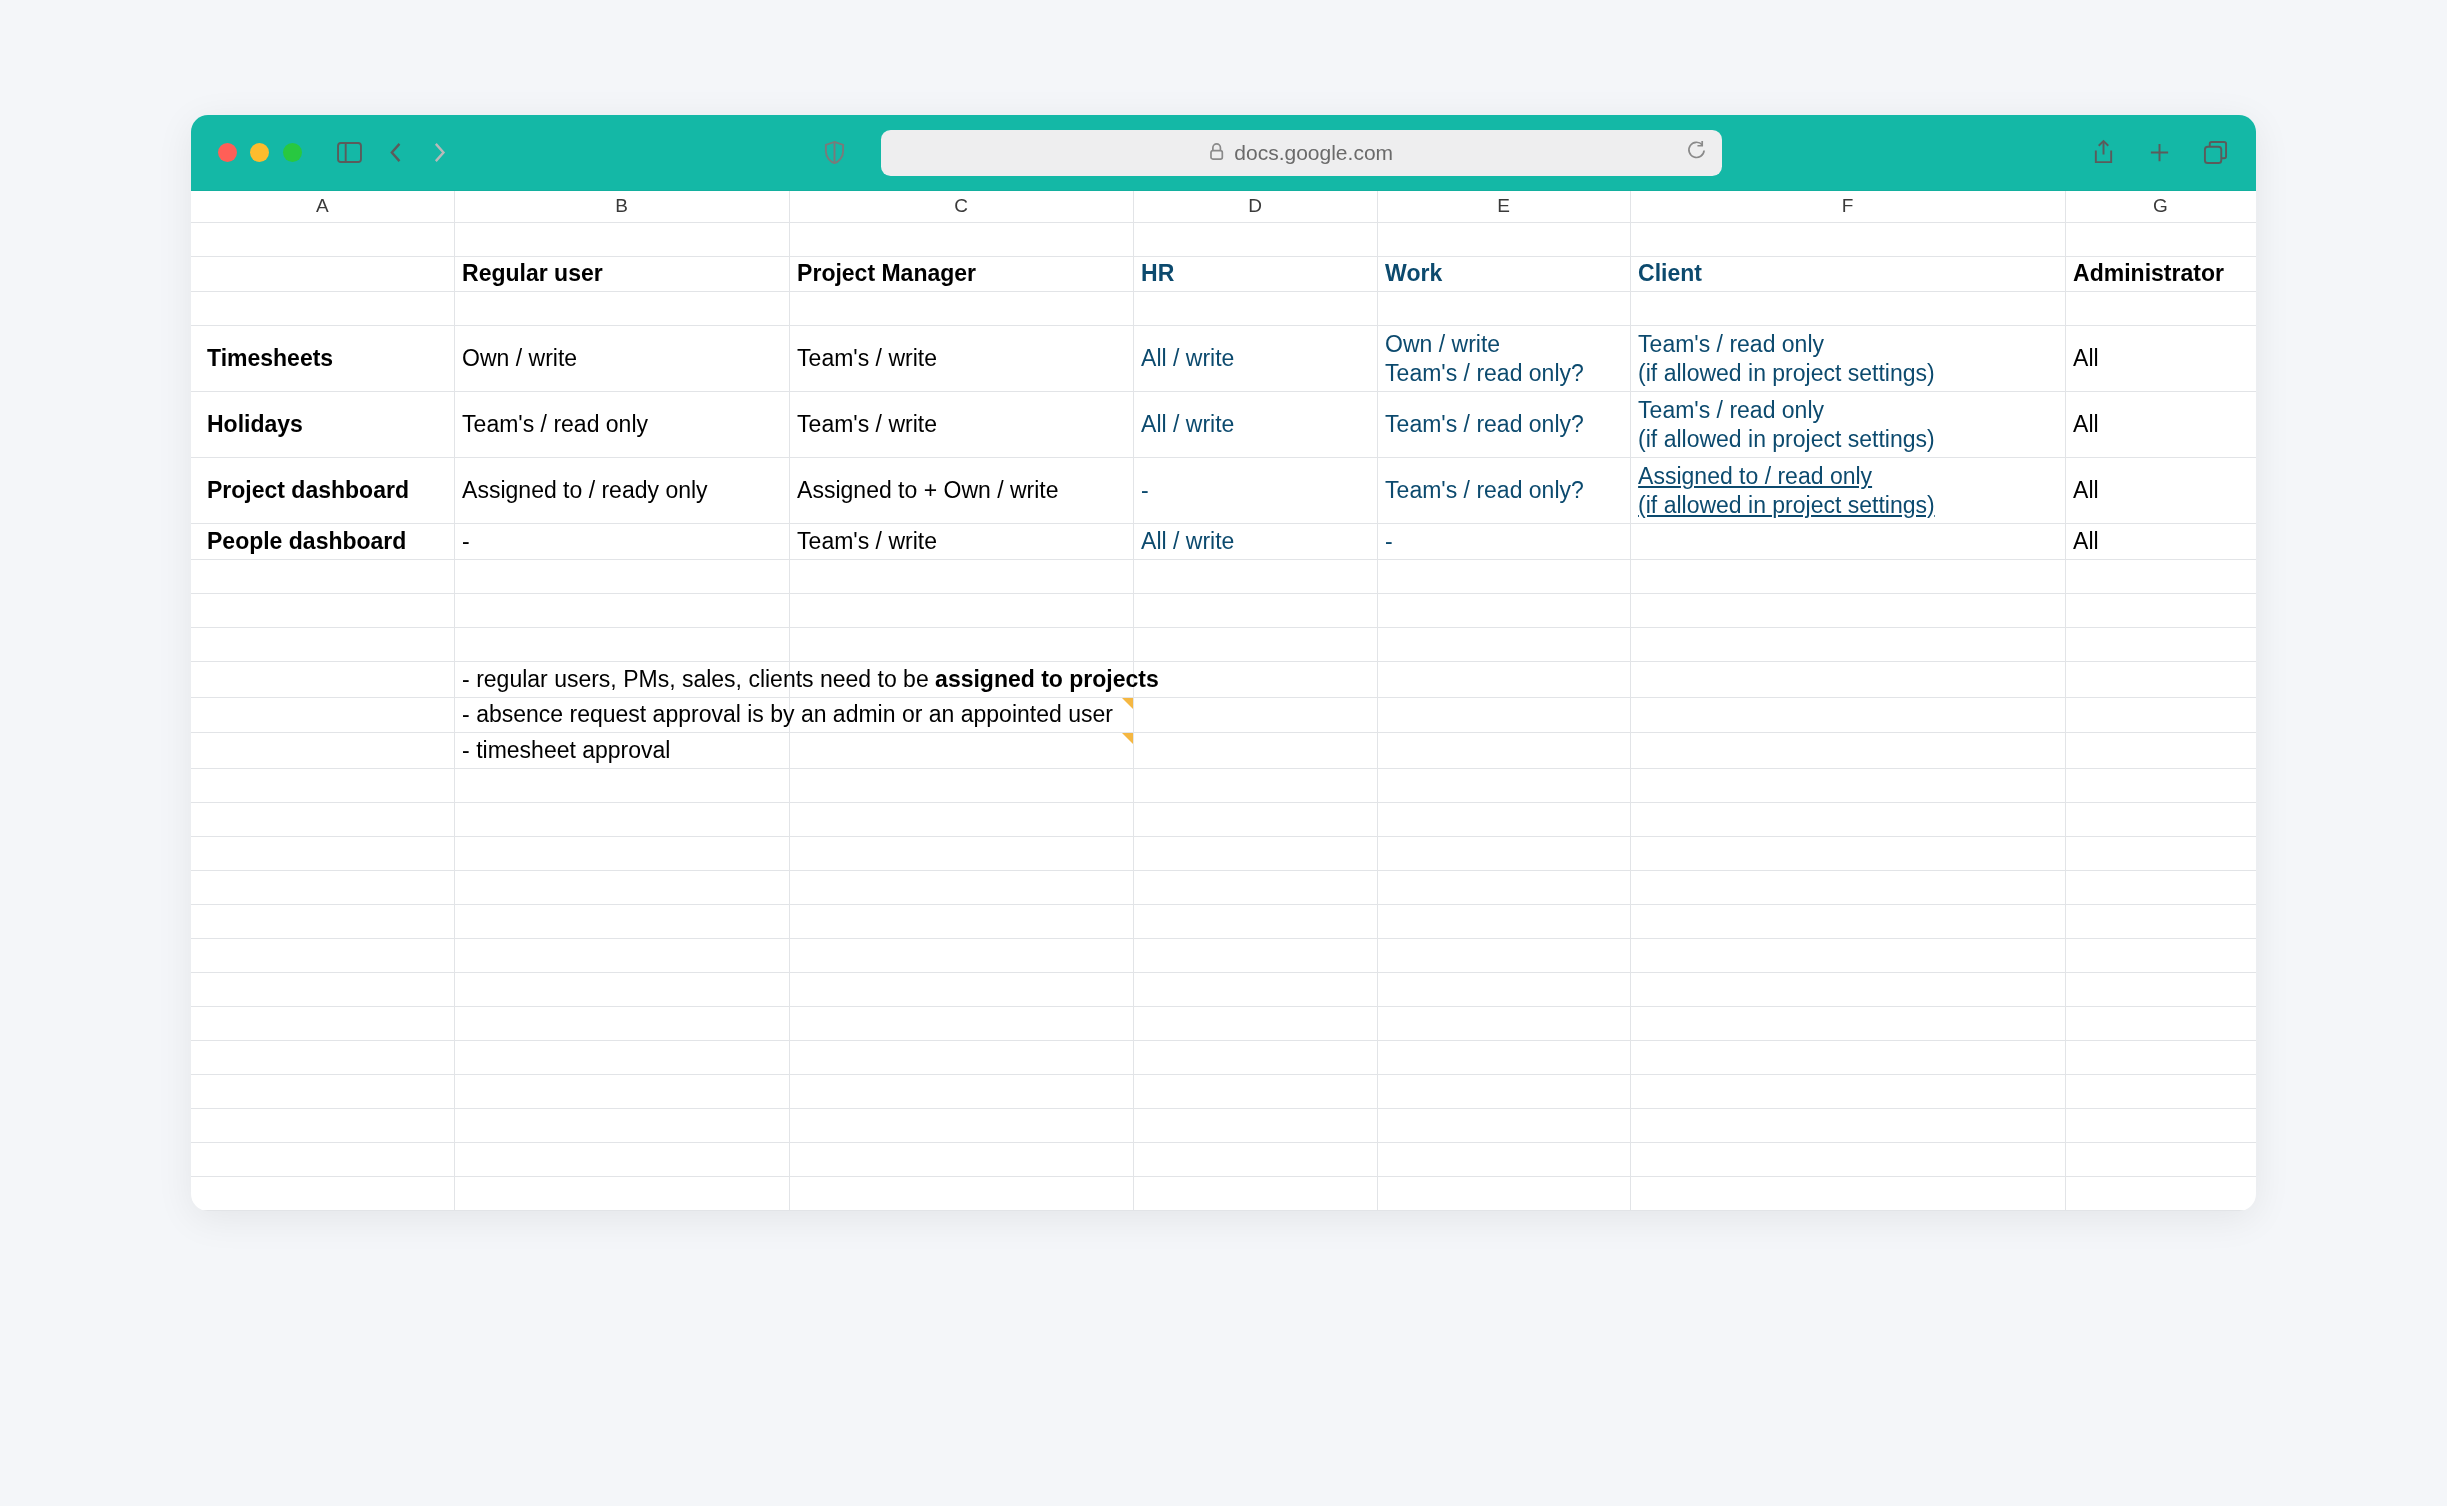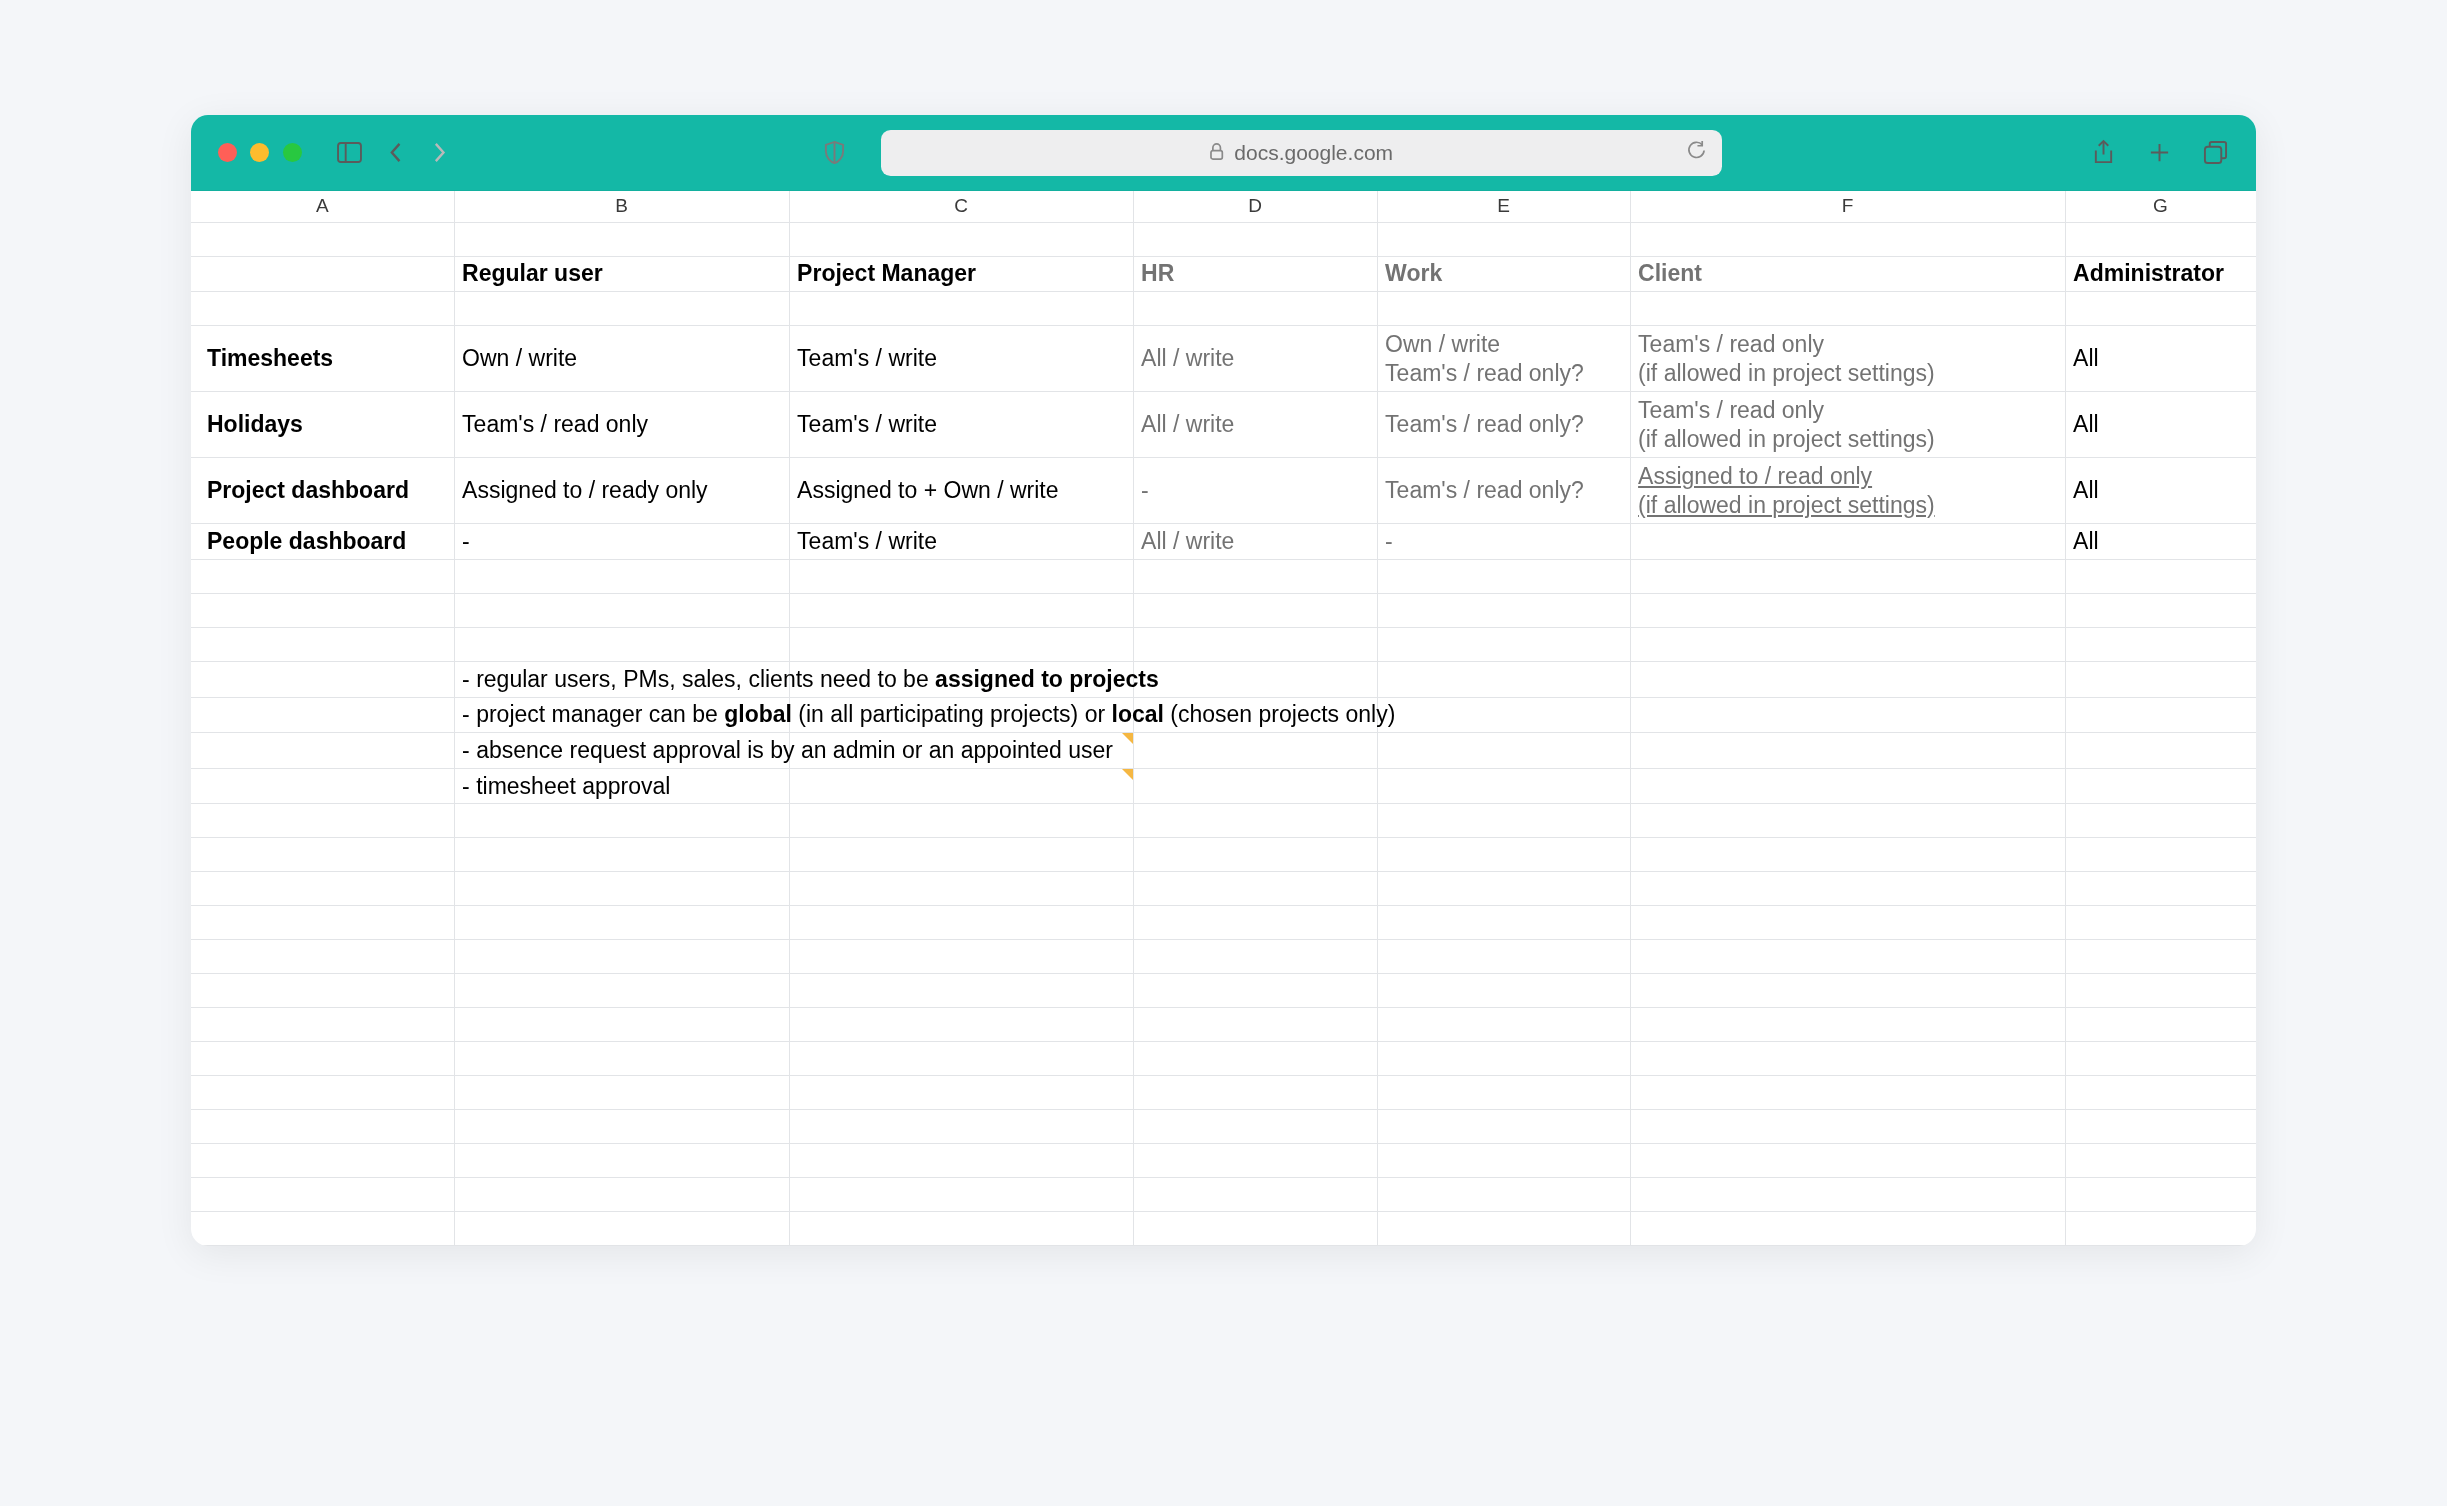--- a/index.html
+++ b/index.html
@@ -87,21 +87,21 @@
   thead th:first-child { border-left:none; }
   col.cA { width: 263px; }
   col.cB { width: 335px; }
   col.cC { width: 344px; }
   col.cD { width: 244px; }
   col.cE { width: 253px; }
   col.cF { width: 435px; }
   col.cG { width: 191px; }
   td:first-child { border-left:none; }
   .bold { font-weight:700; }
-  .grey { color:#737373; }
+  .grey { color:#0c4a6e; }
   .rowlabel { font-weight:700;padding-left:16px; }
   .twoline { line-height:1.25; }
   td.notecell { position:relative; }
   .note-marker {
     position:absolute; top:0; right:0;
     width:0;height:0;
     border-top:11.5px solid #f5b742;
     border-left:11.5px solid transparent;
   }
 </style>
@@ -294,29 +294,20 @@
             <td></td>
             <td style="white-space: nowrap; overflow: visible;">- regular users, PMs, sales, clients need to be <span class="bold">assigned to projects</span></td>
             <td></td>
             <td></td>
             <td></td>
             <td></td>
             <td></td>
           </tr>
           <tr>
             <td></td>
-            <td style="white-space: nowrap; overflow: visible;">- project manager can be <span class="bold">global</span> (in all participating projects) or <span class="bold">local</span> (chosen projects only)</td>
-            <td></td>
-            <td></td>
-            <td></td>
-            <td></td>
-            <td></td>
-          </tr>
-          <tr>
-            <td></td>
             <td style="white-space: nowrap; overflow: visible;">- absence request approval is by an admin or an appointed user</td>
             <td class="notecell">
               <div class="note-marker"></div>
             </td>
             <td></td>
             <td></td>
             <td></td>
             <td></td>
           </tr>
           <tr>

